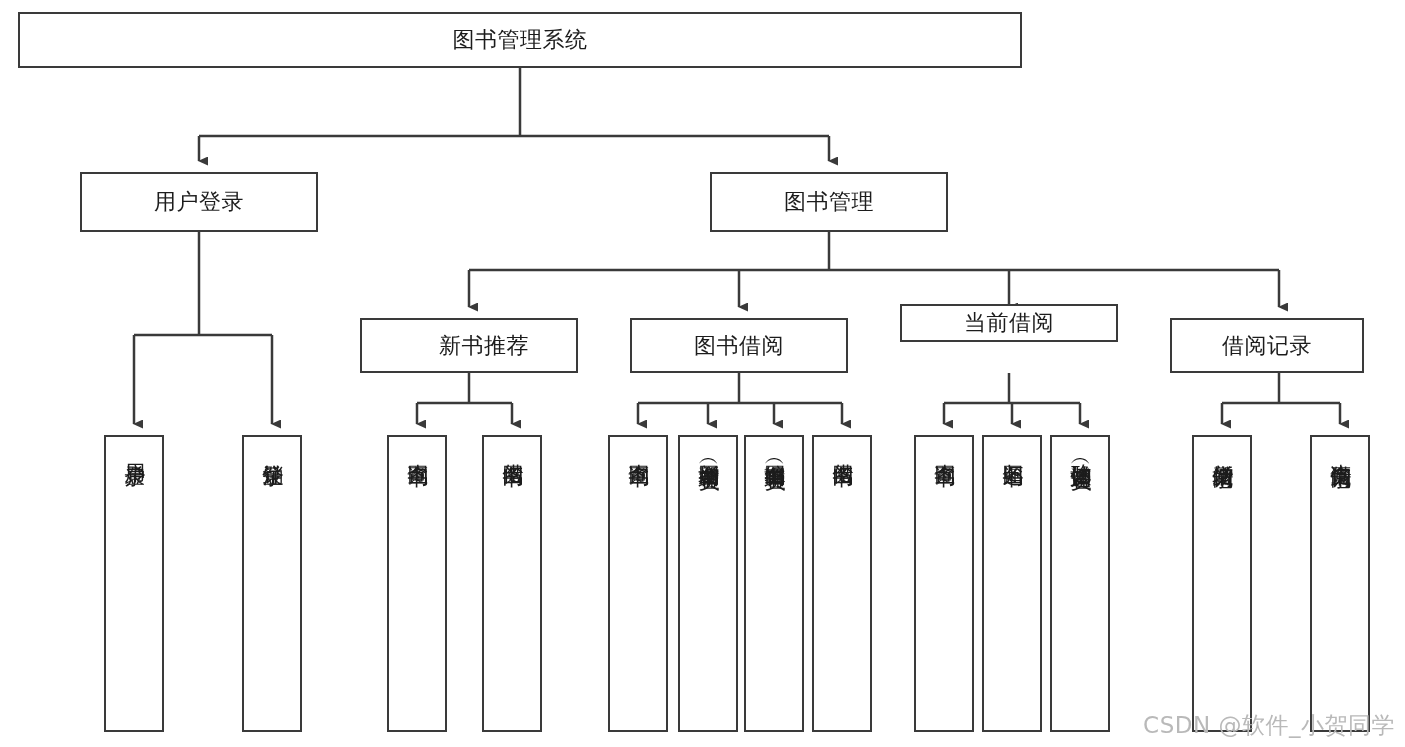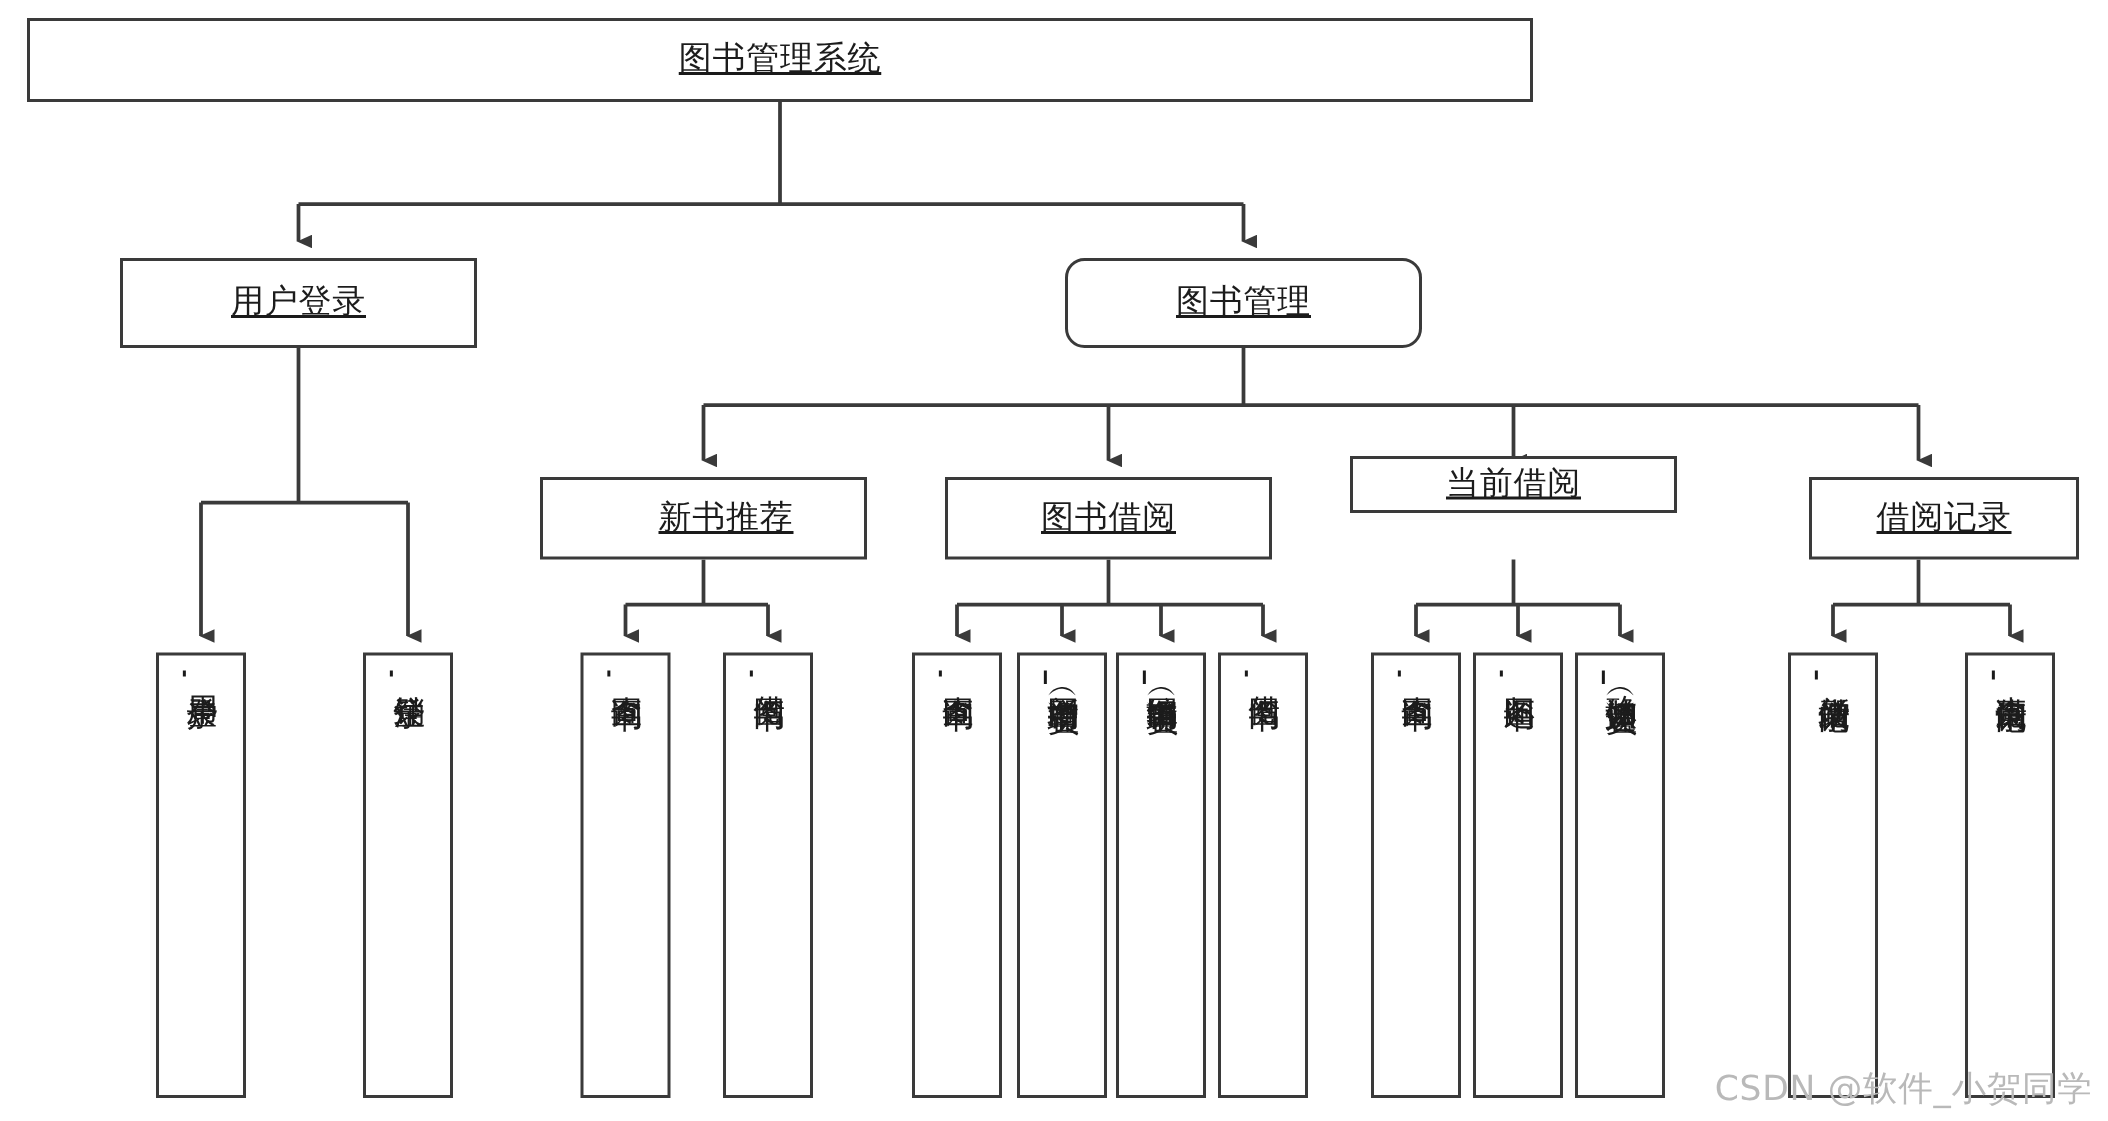--- a/index.html
+++ b/index.html
@@ -27,21 +27,20 @@
   .node {
     position: absolute;
     box-sizing: border-box;
     border: 2.5px solid #3a3a3a;
     background: #ffffff;
     color: #1a1a1a;
     display: flex;
     align-items: center;
     justify-content: center;
     z-index: 2;
-    text-decoration: underline;
   }
   .node-label {
     font-size: 22px;
     line-height: 1.15;
     letter-spacing: 0.5px;
     white-space: nowrap;
     color: #1c1c1c;
   }
   .node.leaf {
     padding: 10px 0;
@@ -115,33 +114,33 @@
       </g>
   </svg>
 
   <div id="nodes-group">
       <div class="node" style="left: 18px; top: 12px; width: 1004px; height: 56px;">
         <span class="node-label">图书管理系统</span>
       </div>
       <div class="node" style="left: 80px; top: 172px; width: 238px; height: 60px;">
         <span class="node-label">用户登录</span>
       </div>
-      <div class="node" style="left: 710px; top: 172px; width: 238px; height: 60px; border-radius: 13px;">
+      <div class="node" style="left: 710px; top: 172px; width: 238px; height: 60px;">
         <span class="node-label">图书管理</span>
       </div>
       <div class="node" style="left: 360px; top: 318px; width: 218px; height: 55px; padding-left: 30px;">
         <span class="node-label">新书推荐</span>
       </div>
       <div class="node" style="left: 630px; top: 318px; width: 218px; height: 55px; text-align: right;">
         <span class="node-label">图书借阅</span>
       </div>
       <div class="node" style="left: 900px; top: 304px; width: 218px; height: 38px;">
         <span class="node-label">当前借阅</span>
       </div>
-      <div class="node" style="left: 1170px; top: 318px; width: 180px; height: 55px; margin-left: 36px;">
+      <div class="node" style="left: 1170px; top: 318px; width: 194px; height: 55px;">
         <span class="node-label">借阅记录</span>
       </div>
       <div class="node leaf" style="left: 104px; top: 435px; width: 60px; height: 297px;">
         <span class="node-label">用户登录</span>
       </div>
       <div class="node leaf" style="left: 242px; top: 435px; width: 60px; height: 297px;">
         <span class="node-label">注销登录</span>
       </div>
       <div class="node leaf" style="left: 387px; top: 435px; width: 60px; height: 297px;">
         <span class="node-label">查询图书</span>

